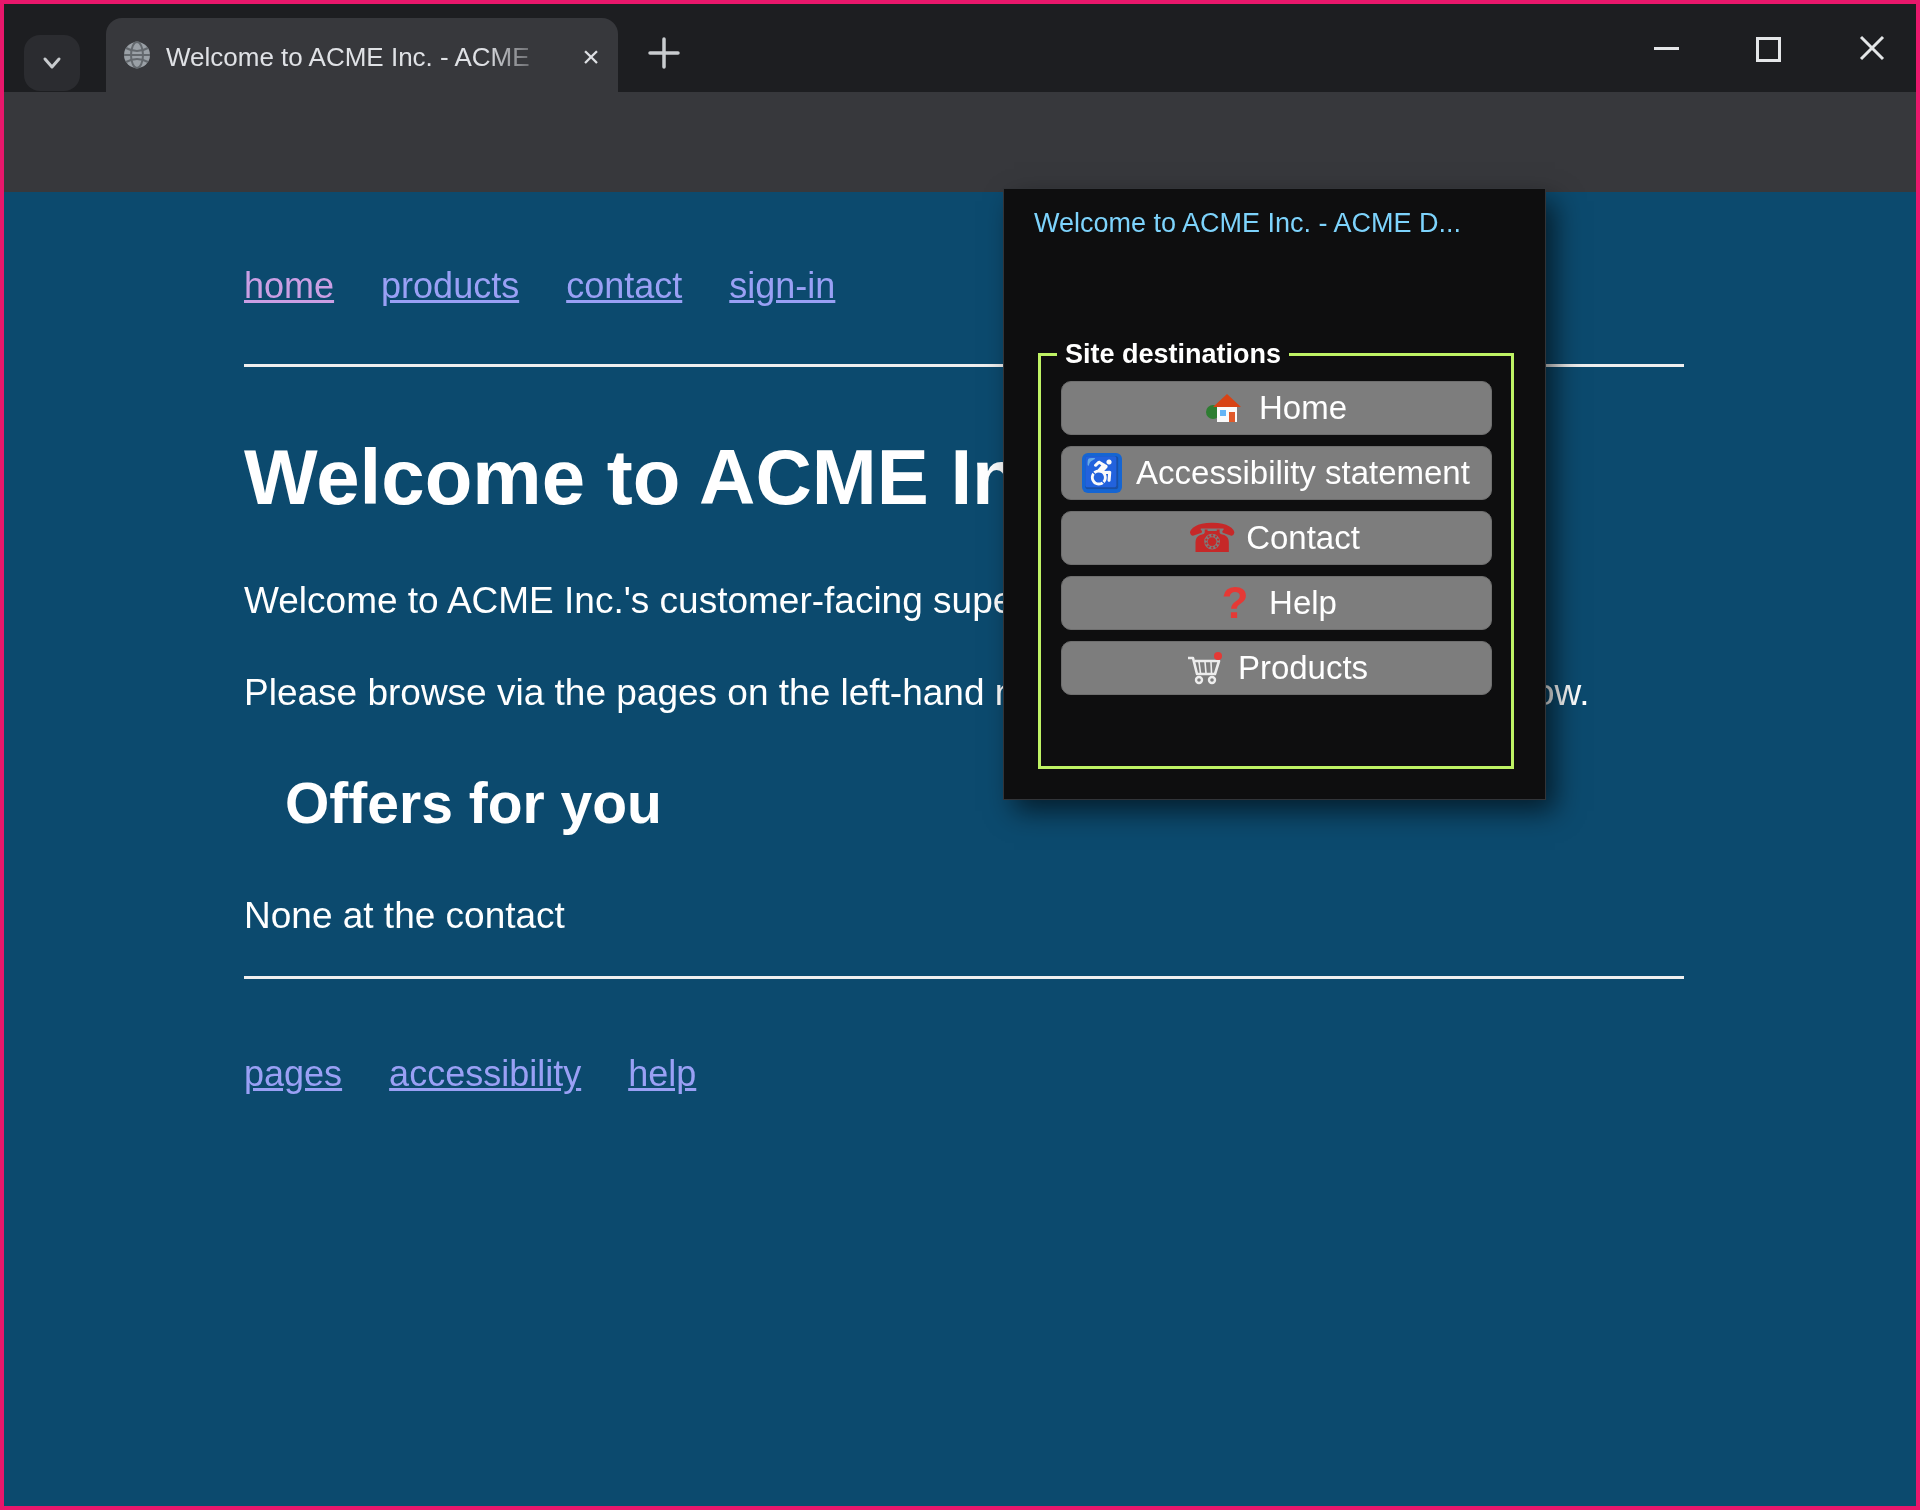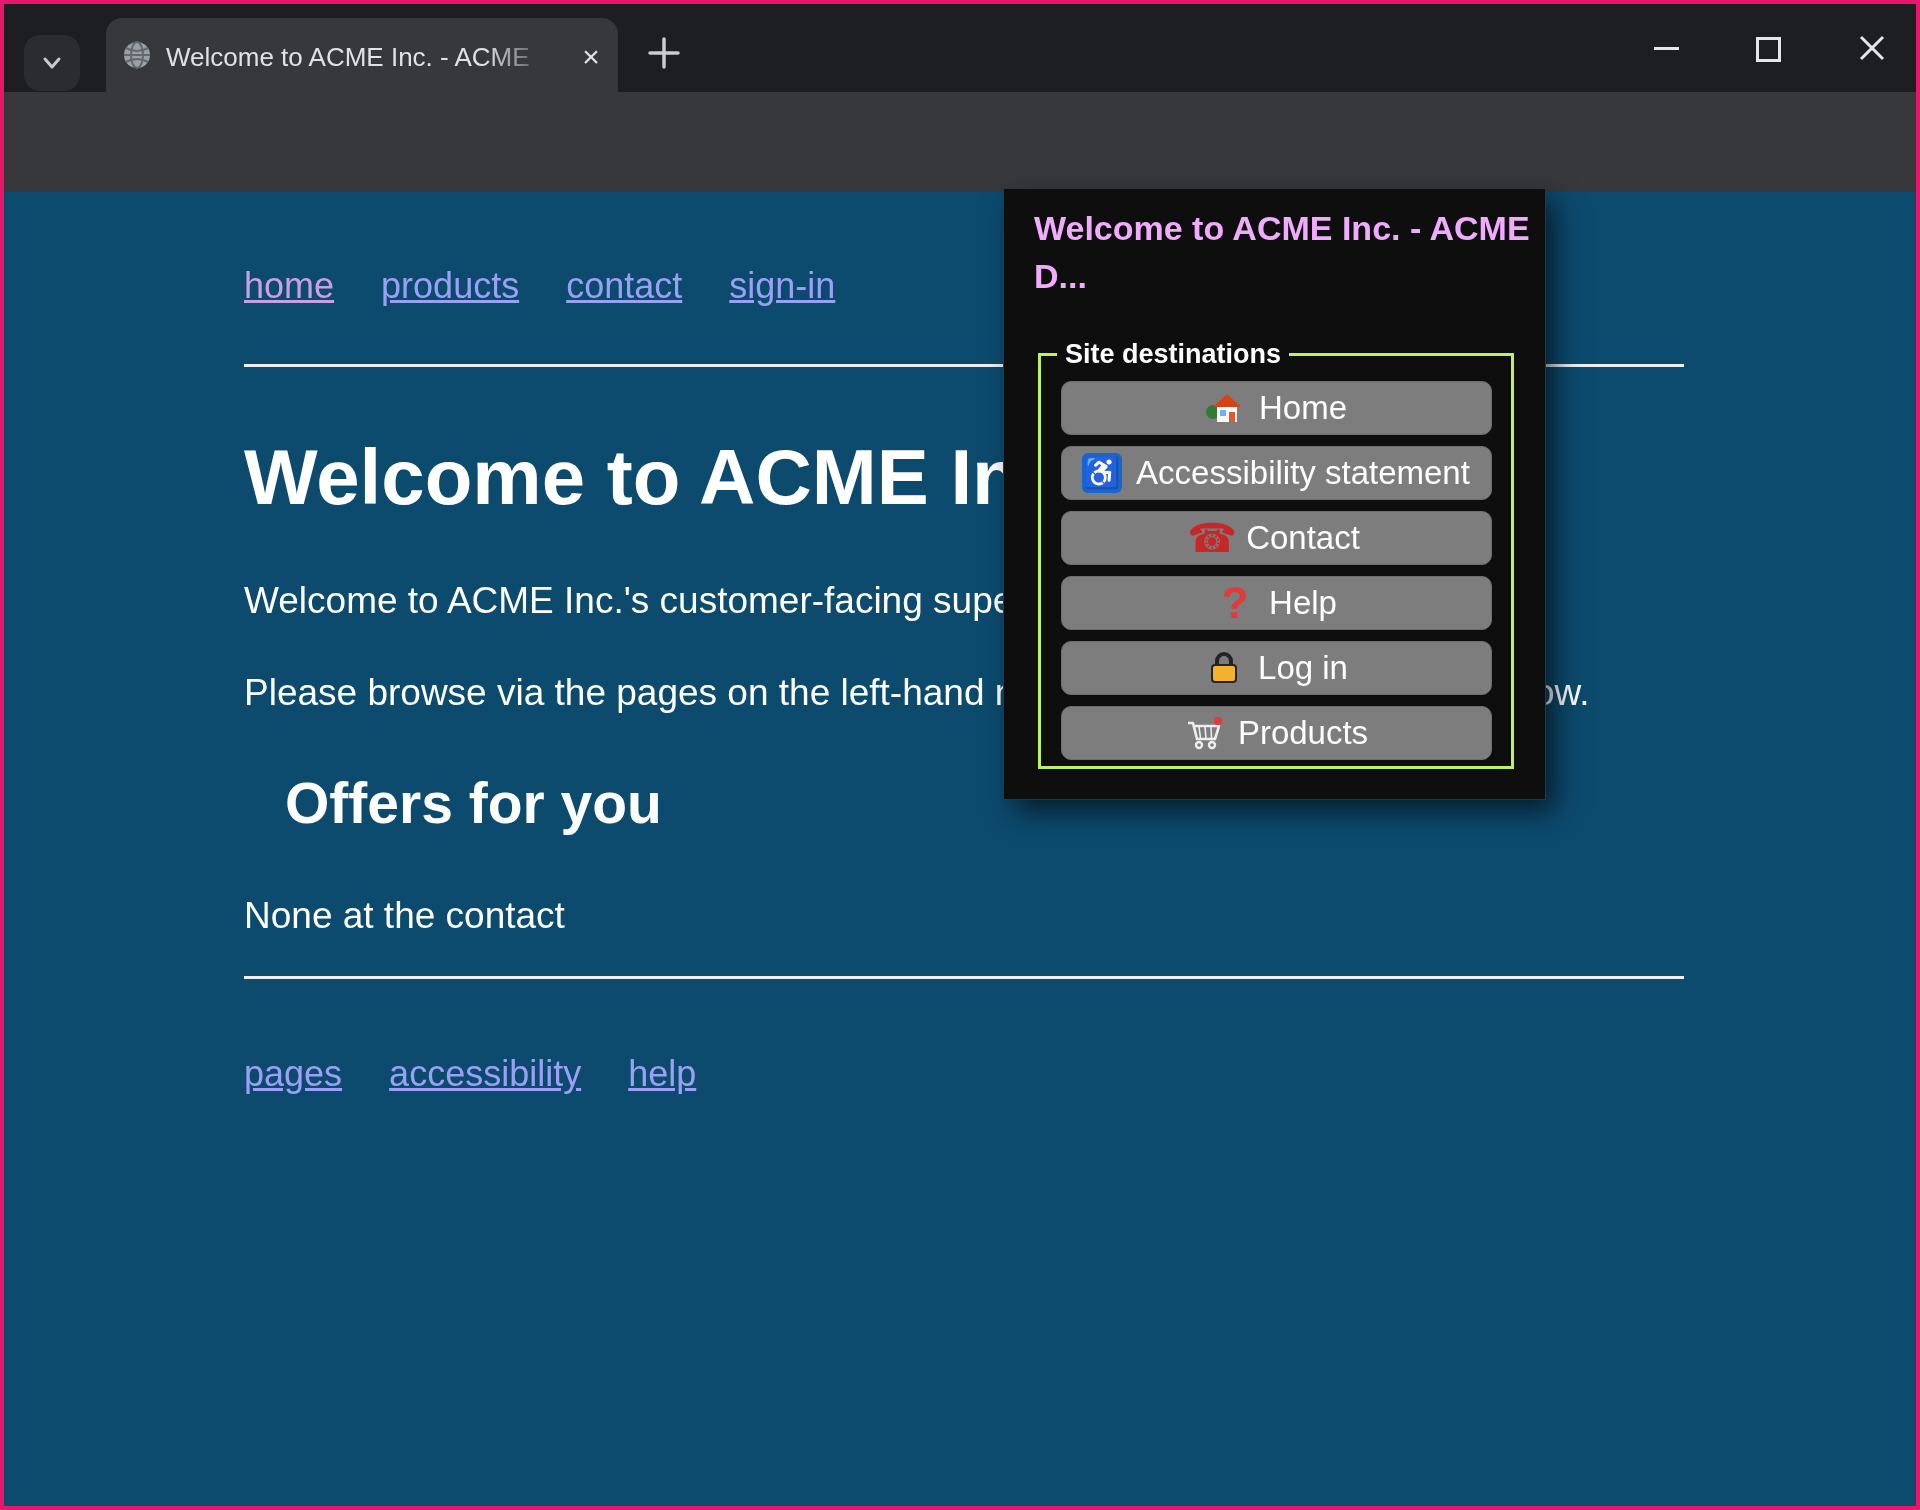--- a/index.html
+++ b/index.html
@@ -50,21 +50,21 @@
   .p1{position:absolute;top:388px;left:0;font-size:37px;white-space:nowrap;}
   .p2{position:absolute;top:480px;left:0;font-size:37px;white-space:nowrap;}
   .p2r{position:absolute;top:480px;left:1290px;font-size:37px;}
   .h2{position:absolute;top:578px;left:0;font-size:57px;font-weight:bold;margin-left:41px;}
   .p3{position:absolute;top:703px;left:0;font-size:37px;}
   .hr2{position:absolute;top:784px;left:0;width:1440px;height:3px;background:#efefef;}
   .foot-nav{position:absolute;top:861px;left:0;font-size:36px;}
 
   
   .popup{position:absolute;left:1000px;top:185px;width:541px;height:610px;background:#0e0e0f;box-shadow:0 0 0 1px #323438,10px 12px 26px rgba(0,0,0,.6);z-index:10;}
-  .popup-title{position:absolute;left:30px;top:16px;width:500px;font-size:34px;font-weight:bold;color:#f0abfc;line-height:1.4;}
+  .popup-title{position:absolute;left:30px;top:16px;width:500px;font-size:27px;font-weight:normal;color:#7dd3fc;line-height:1.4;}
   .popup fieldset{position:absolute;left:34px;top:150px;width:476px;height:430px;border:3px solid #bef264;}
   .popup legend{font-size:27px;font-weight:bold;color:#fff;margin-left:16px;padding:0 8px;}
   .dest-btn{display:flex;align-items:center;justify-content:center;gap:14px;width:431px;height:54px;margin:11px auto 0;background:#7d7d7d;border:1px solid #6e6e6e;border-radius:10px;color:#fff;font-size:33px;font-family:inherit;cursor:pointer;}
   .emoji-box{display:inline-flex;align-items:center;justify-content:center;width:40px;height:40px;}
   .wc{background:#1565d2;border-radius:6px;color:#fff;font-size:30px;line-height:40px;text-align:center;width:40px;height:40px;}
   .ph{color:#c62828;font-size:40px;line-height:40px;}
   .qm{color:#e53935;font-size:44px;font-weight:bold;line-height:40px;}
 </style>
 </head>
 <body>
@@ -198,29 +198,20 @@
         <span class="emoji-box ph">☎</span>
         <span>Contact</span>
       </button>
       <button class="dest-btn">
         <span class="emoji-box qm">?</span>
         <span>Help</span>
       </button>
       <button class="dest-btn">
         <span class="emoji-box">
               <svg width="40" height="40" viewBox="0 0 40 40">
-                <path d="M13 18 v-5 a7 7 0 0 1 14 0 v5" fill="none" stroke="#242424" stroke-width="4"></path>
-                <rect x="8" y="17" width="24" height="17" rx="3" fill="#f2b22e" stroke="#242424" stroke-width="2"></rect>
-              </svg>
-            </span>
-        <span>Log in</span>
-      </button>
-      <button class="dest-btn">
-        <span class="emoji-box">
-              <svg width="40" height="40" viewBox="0 0 40 40">
                 <path d="M4 10 h5 l4 16 h18 l4 -13 H11" fill="none" stroke="#ededed" stroke-width="2.6" stroke-linejoin="round"></path>
                 <line x1="15" y1="14" x2="16.5" y2="25" stroke="#ededed" stroke-width="1.6"></line>
                 <line x1="21" y1="14" x2="22" y2="25" stroke="#ededed" stroke-width="1.6"></line>
                 <line x1="27" y1="14" x2="27.5" y2="25" stroke="#ededed" stroke-width="1.6"></line>
                 <circle cx="15" cy="32" r="3" fill="none" stroke="#ededed" stroke-width="2.4"></circle>
                 <circle cx="28" cy="32" r="3" fill="none" stroke="#ededed" stroke-width="2.4"></circle>
                 <circle cx="34" cy="8" r="4" fill="#e53935"></circle>
               </svg>
             </span>
         <span>Products</span>

